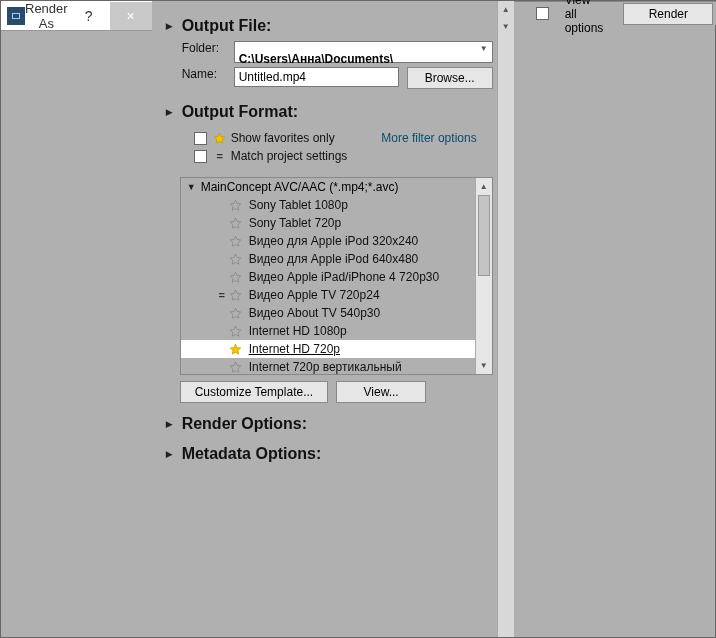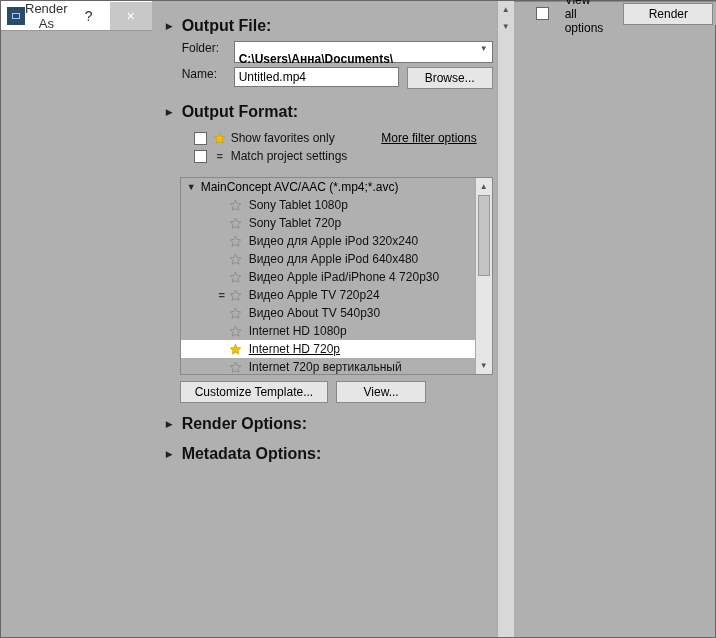--- a/index.html
+++ b/index.html
@@ -26,21 +26,21 @@
 .combo { flex: 1; height: 20px; background: #fff; border: 1px solid #777; padding: 10px 4px; position: relative; font-weight: bold; }
 .combo-arrow { position: absolute; right: 4px; top: 2px; font-size: 8px; color: #555; }
 .btn { height: 22px; background: #e6e6e6; border: 1px solid #888; padding: 0 14px; cursor: pointer; display: inline-flex; align-items: center; justify-content: center; font-size: 12px; }
 .checkbox { width: 13px; height: 13px; background: #fff; border: 1px solid #666; margin-right: 6px; cursor: pointer; flex-shrink: 0; }
 .checkbox.disabled { background: #ccc; border-color: #999; }
 .star { width: 14px; height: 14px; margin-right: 4px; display: inline-flex; align-items: center; justify-content: center; flex-shrink: 0; }
 .star svg { width: 13px; height: 13px; }
 .eq { width: 14px; height: 14px; margin-right: 4px; display: inline-flex; align-items: center; justify-content: center; font-size: 11px; color: #333; font-weight: bold; flex-shrink: 0; }
 .chk-row { display: flex; align-items: center; margin: 4px 0 4px 14px; }
 .chk-label { color: #111; }
-.link { color: #000000; text-decoration: underline; cursor: pointer; }
+.link { color: #0c4a6e; cursor: pointer; }
 .formats-box { margin: 10px 0 6px 14px; background: #b0b0b0; border: 1px solid #888; display: flex; height: 198px; }
 .formats-list { flex: 1; overflow: hidden; background: #b0b0b0; }
 .fmt-group { display: flex; align-items: center; padding: 2px 6px; cursor: pointer; }
 .fmt-group-tri { width: 14px; font-size: 9px; color: #222; }
 .fmt-item { display: flex; align-items: center; padding: 1px 4px 1px 48px; height: 18px; cursor: pointer; }
 .fmt-item.eq-pad { padding-left: 34px; }
 .fmt-item.sel { background: #fff; text-decoration: underline; }
 .fmt-eq { width: 14px; text-align: center; font-size: 11px; color: #333; font-weight: bold; }
 .fmt-name { color: #111; margin-left: 2px; }
 .formats-scroll { width: 17px; background: #e6e6e6; border-left: 1px solid #aaa; display: flex; flex-direction: column; }

